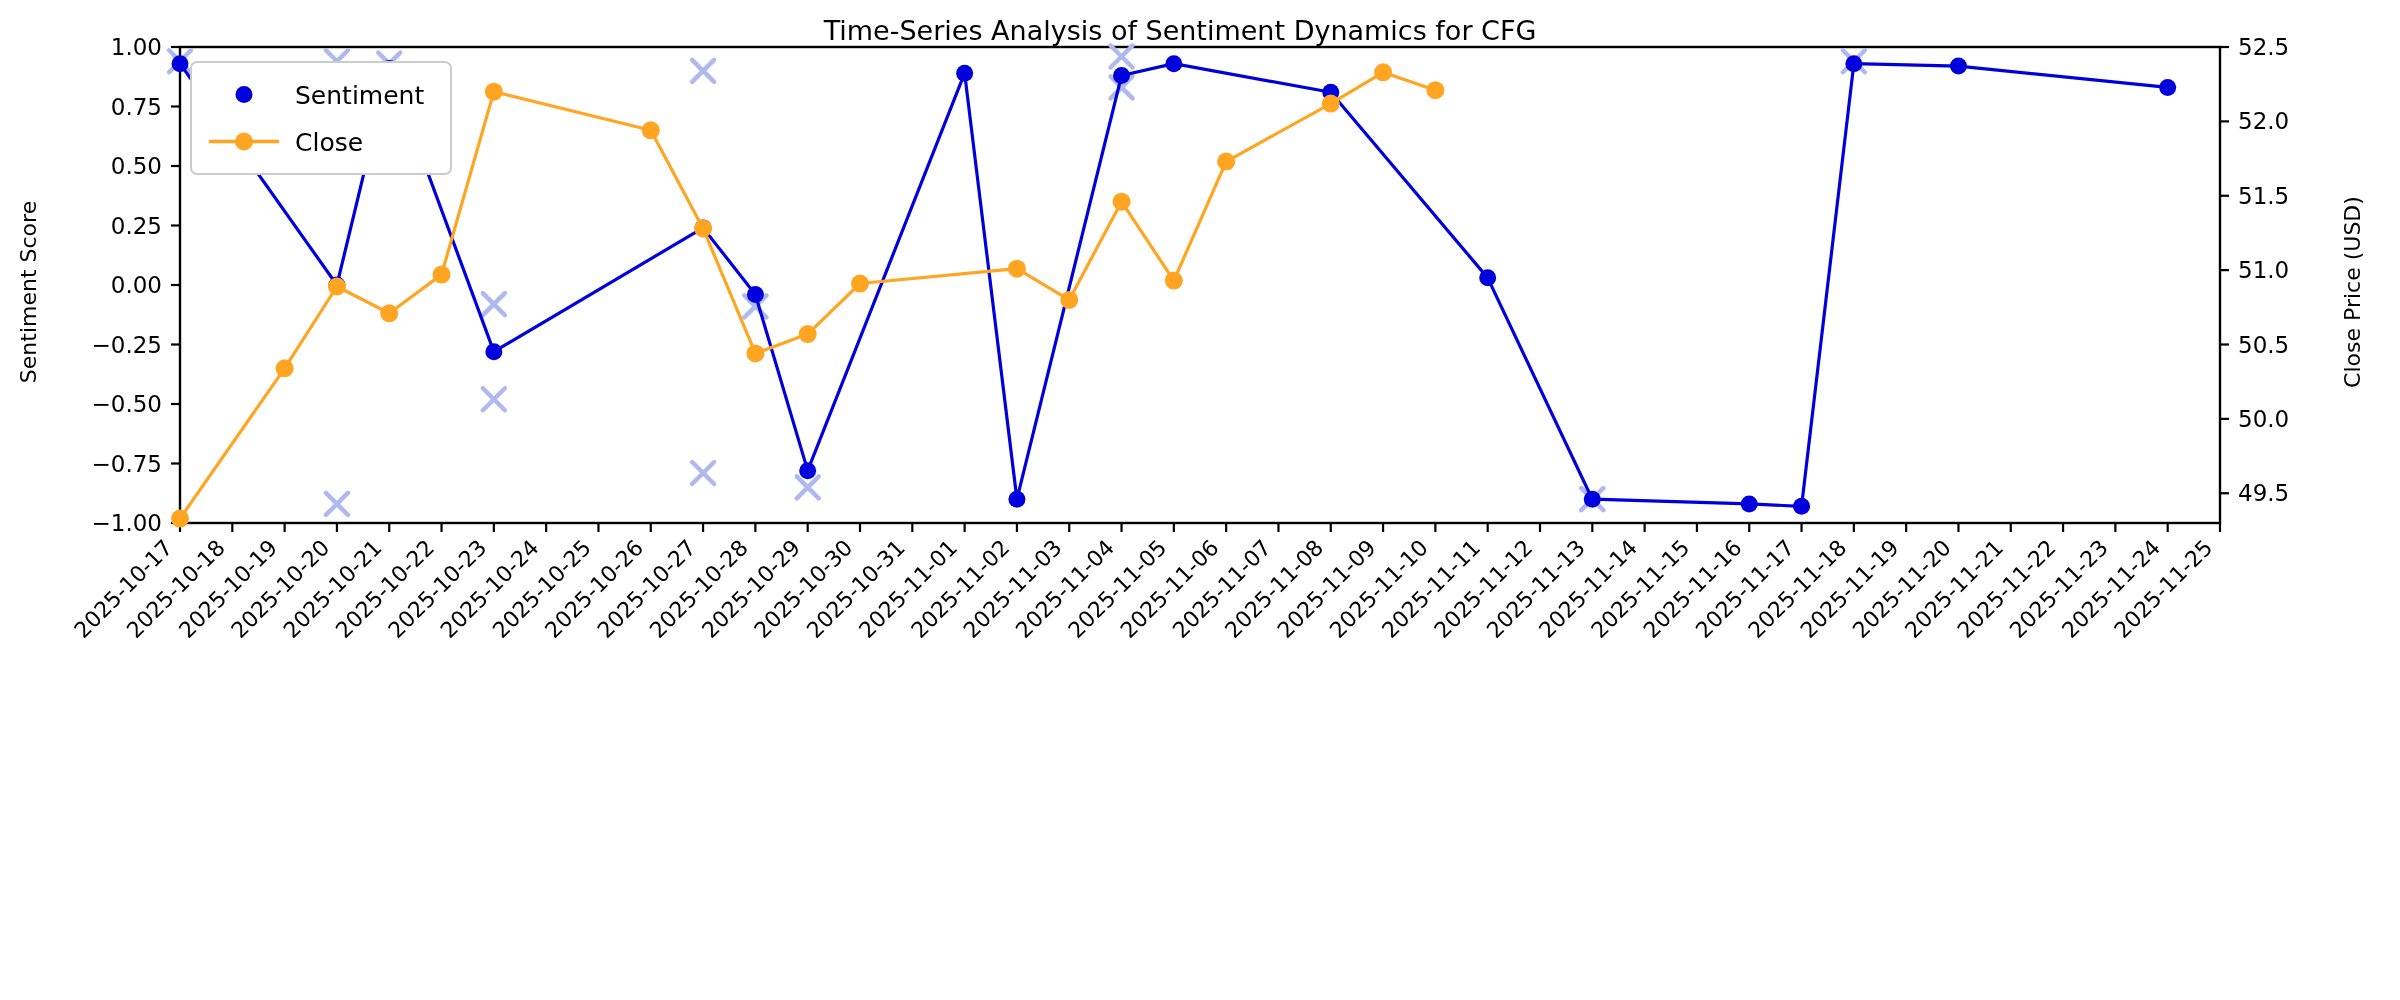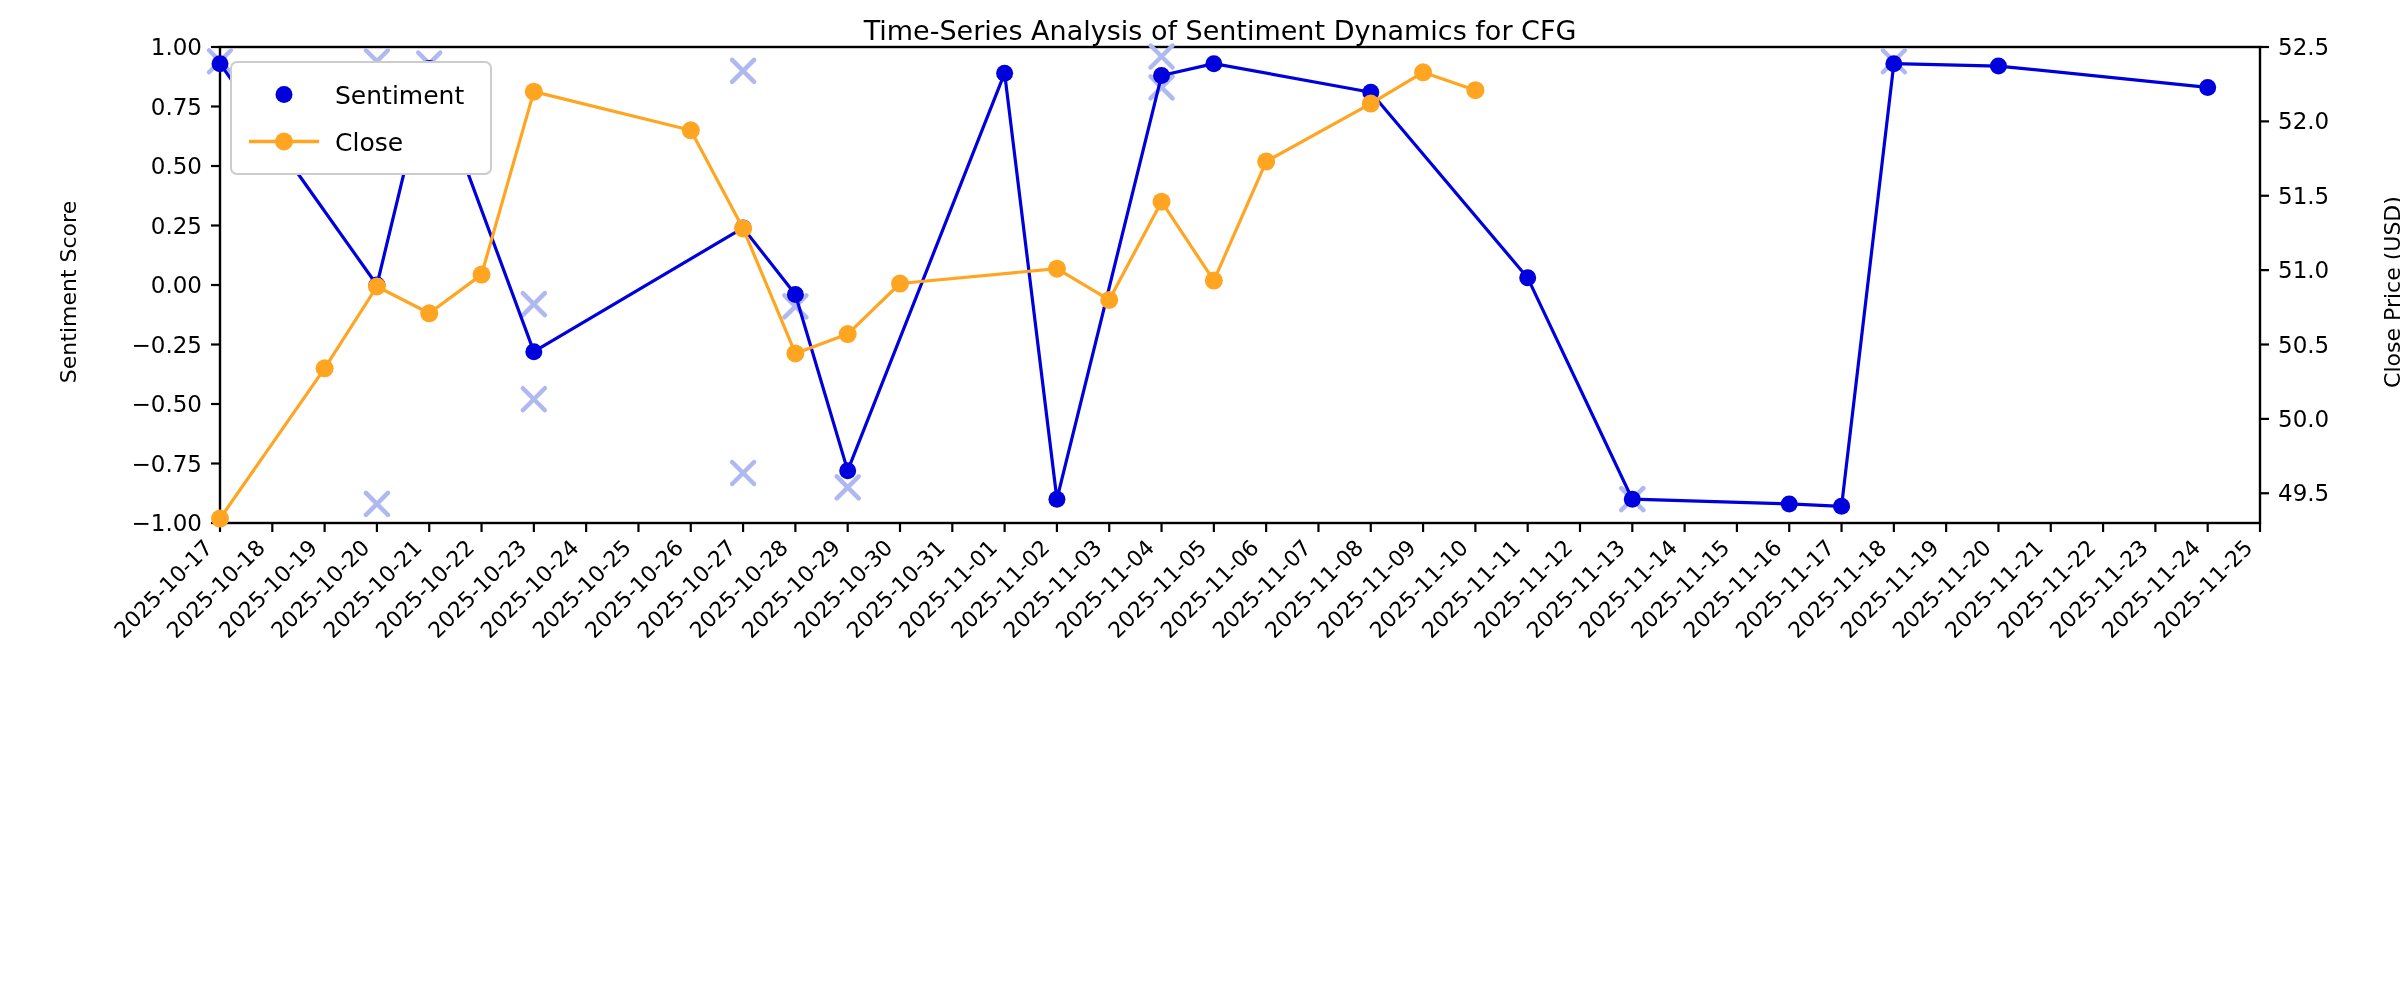--- a/index.html
+++ b/index.html
@@ -11,21 +11,20 @@
     width: 2400px;
     height: 1000px;
     font-family: "DejaVu Sans", sans-serif;
     overflow: hidden;
   }
   #figure {
     position: relative;
     width: 2156px;
     height: 1000px;
     background: #f97316;
-    margin-left: 40px;
   }
   #figure svg {
     display: block;
   }
   text {
     font-family: "DejaVu Sans", sans-serif;
     fill: #000000;
   }
   .fig-title {
     font-size: 27px;

